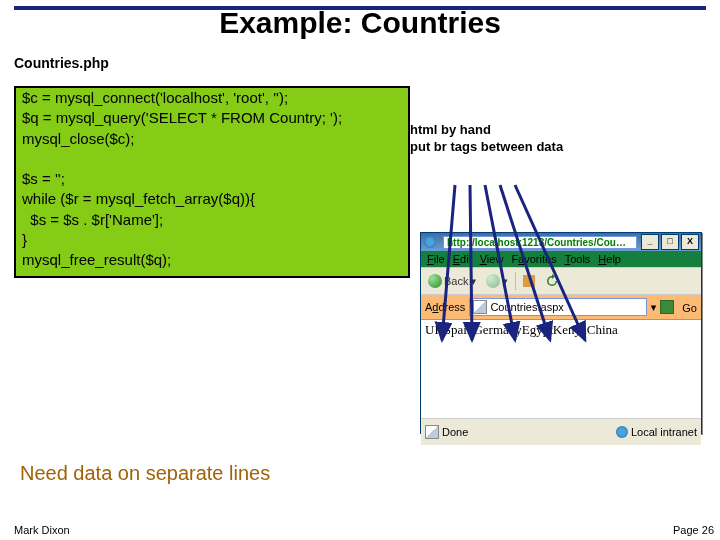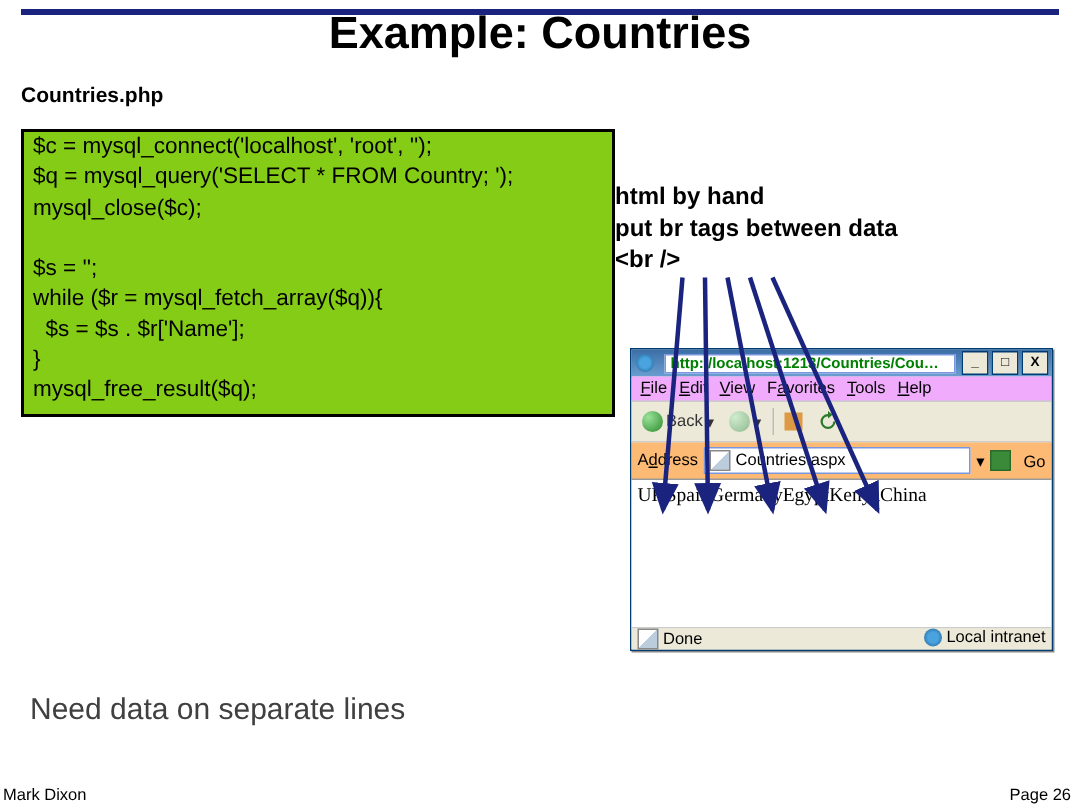--- a/index.html
+++ b/index.html
@@ -48,34 +48,34 @@
     padding: 0 6px 6px 6px;
     font-size: 15px;
     line-height: 1.35;
     font-family: Arial, Helvetica, sans-serif;
   }
   .code-line { white-space: pre; }
   .annot {
     position: absolute;
     left: 410px;
     top: 122px;
-    font-size: 16px;
+    font-size: 13px;
     font-weight: bold;
     line-height: 1.3;
   }
   .need-line {
     position: absolute;
     left: 20px;
     top: 462px;
     font-size: 20px;
-    color: #404040;
+    color: #a16207;
   }
   .author {
     position: absolute;
-    left: 2px;
+    left: 14px;
     bottom: 4px;
     font-size: 11px;
   }
   .pagenum {
     position: absolute;
     right: 6px;
     bottom: 4px;
     font-size: 11px;
   }
 
@@ -121,21 +121,21 @@
     border: 1px solid #003c74;
     font-size: 9px;
     line-height: 12px;
     text-align: center;
     color: #000;
   }
   .br-menu {
     display: flex;
     gap: 8px;
     padding: 2px 6px;
-    background: #f0abfc;
+    background: #15803d;
     border-bottom: 1px solid #ccc;
   }
   .br-menu span u { text-decoration: underline; }
   .br-tool {
     display: flex;
     align-items: center;
     gap: 4px;
     padding: 2px 4px;
     background: #ece9d8;
     border-bottom: 1px solid #ccc;
@@ -186,24 +186,24 @@
   .br-content {
     background: #fff;
     height: 94px;
     padding: 2px 4px;
     font-family: 'Times New Roman', serif;
     font-size: 13px;
     border-bottom: 1px solid #ccc;
   }
   .br-status {
     display: flex;
-    align-items: flex-start;
+    align-items: center;
     justify-content: space-between;
     padding: 0 4px;
-    height: 14px;
+    height: 26px;
     background: #ece9d8;
   }
   .st-left, .st-right { display: flex; align-items: center; gap: 3px; }
   .ie-ico { width: 12px; height: 12px; background: radial-gradient(circle,#4aa3df 40%,#1a5a8a 100%); border-radius: 50%; }
   .doc-ico {
     width: 12px; height: 12px;
     background: linear-gradient(135deg,#fff 50%,#bcd 50%);
     border: 1px solid #888;
   }
 
@@ -231,21 +231,20 @@
   <div class="code-line">$s = '';</div>
   <div class="code-line">while ($r = mysql_fetch_array($q)){</div>
   <div class="code-line">  $s = $s . $r['Name'];</div>
   <div class="code-line">}</div>
   <div class="code-line">mysql_free_result($q);</div>
 </div>
 
 <div class="annot">
   <div>html by hand</div>
   <div>put br tags between data</div>
-  <div>&lt;br /&gt;</div>
 </div>
 
 <div class="browser">
   <div class="br-title">
     <span class="br-icon">
         <span class="ie-ico"></span>
       </span>
     <span class="br-url">http://localhost:1213/Countries/Cou…</span>
     <span class="win-btns">
       <span class="win-btn">_</span>

